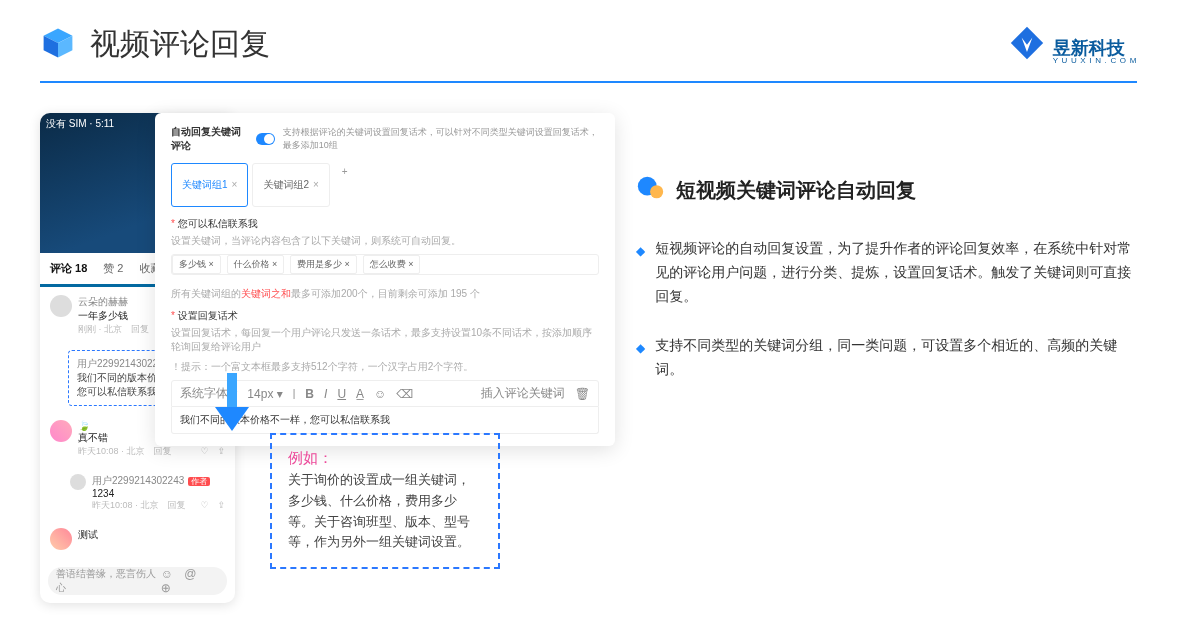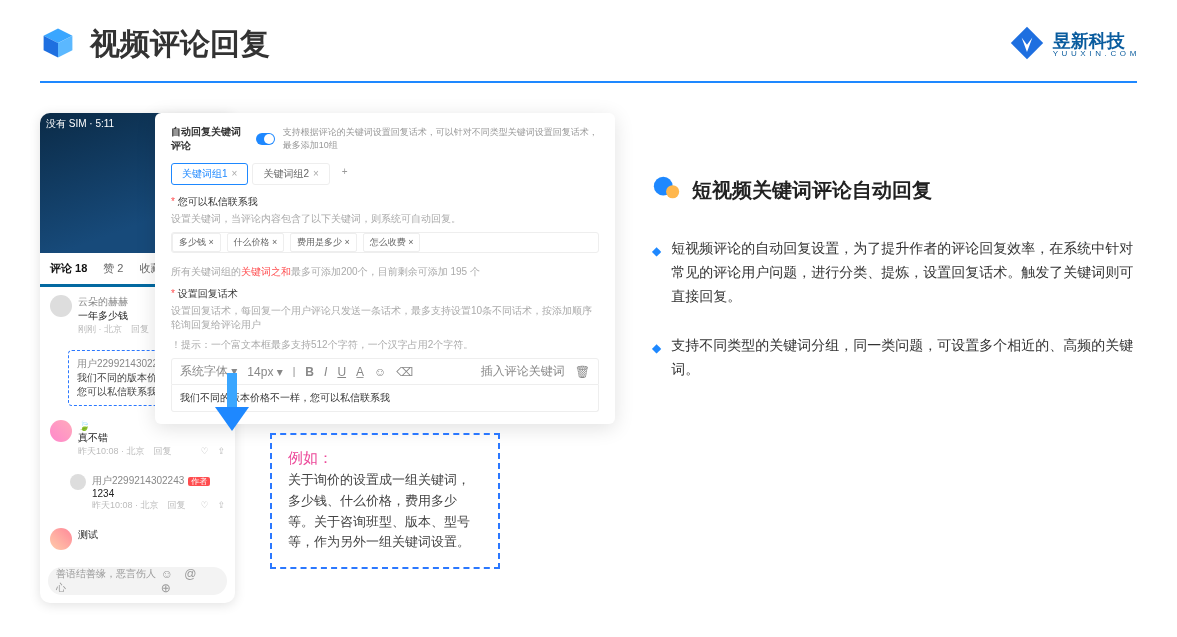--- a/index.html
+++ b/index.html
@@ -1,27 +1,27 @@
 <!DOCTYPE html>
 <html><head>
 <meta charset="utf-8">
 <style>
 *{margin:0;padding:0;box-sizing:border-box;font-family:"Microsoft YaHei",sans-serif}
 body{background:#fff;width:1177px;height:637px;position:relative;overflow:hidden}
 .header{display:flex;align-items:center;justify-content:space-between;padding:24px 40px 10px 40px}
 .title-wrap{display:flex;align-items:center;gap:14px}
 .cube-icon svg{width:36px;height:36px}
-.page-title{font-size:30px;font-weight:700;color:#333}
-.logo-wrap{display:flex;align-items:center;gap:8px}
+.page-title{font-size:30px;font-weight:400;color:#333}
+.logo-wrap{display:flex;align-items:flex-end;gap:8px}
 .logo-mark svg{width:36px;height:36px}
 .logo-text{display:flex;flex-direction:column;line-height:1}
 .logo-cn{font-size:18px;font-weight:700;color:#0a5c9e}
 .logo-en{font-size:8px;color:#0a5c9e;letter-spacing:.7px}
 .hr{height:2px;background:#1e88ff;margin:6px 40px 0 40px}
-.content{display:flex;padding:30px 40px 0 40px;gap:52px}
+.content{display:flex;padding:30px 40px 0 40px;gap:36px}
 .left{width:560px;position:relative}
 
 
 .phone{position:absolute;left:0;top:0;width:195px;height:490px;background:#fff;border-radius:10px;box-shadow:0 2px 12px rgba(0,0,0,.12);overflow:hidden}
 .phone-top{height:140px;background:linear-gradient(160deg,#0b2b47 0%,#174a7a 70%);position:relative;color:#fff;font-size:10px}
 .phone-status{position:absolute;top:4px;left:6px}
 .phone-tabs{display:flex;font-size:11px;gap:16px;padding:8px 10px;color:#666;border-bottom:3px solid #0369a1}
 .phone-tabs .act{color:#111;font-weight:600}
 .comment{display:flex;gap:6px;padding:8px 10px;font-size:10px;color:#333}
 .avatar{width:22px;height:22px;border-radius:50%;background:#ddd;flex:0 0 auto}
@@ -33,21 +33,21 @@
 .reply-bubble .tag{display:inline-block;background:#ff4d4f;color:#fff;font-size:8px;padding:0 3px;border-radius:2px;margin-left:4px}
 .input-bar{position:absolute;bottom:8px;left:8px;right:8px;height:28px;background:#f3f3f3;border-radius:14px;font-size:10px;color:#999;display:flex;align-items:center;padding:0 8px;justify-content:flex-end}
 .input-bar .icons{color:#999;font-size:12px;letter-spacing:4px}
 
 
 .panel{position:absolute;left:115px;top:0;width:460px;background:#fff;border-radius:6px;box-shadow:0 4px 20px rgba(0,0,0,.12);padding:12px 16px;font-size:10px;color:#666}
 .panel-head{display:flex;align-items:center;gap:8px;color:#333}
 .switch{width:22px;height:12px;background:#1e88ff;border-radius:6px;position:relative}
 .switch::after{content:"";position:absolute;right:1px;top:1px;width:10px;height:10px;background:#fff;border-radius:50%}
 .ptabs{display:flex;gap:4px;margin:10px 0}
-.ptab{padding:3px 10px;border:1px solid #eee;border-radius:3px;font-size:10px;color:#666}
+.ptab{padding:14px 10px;border:1px solid #eee;border-radius:3px;font-size:10px;color:#666}
 .ptab.act{color:#1e88ff;border-color:#1e88ff}
 .ptab .x{margin-left:4px;color:#aaa}
 .plus{color:#999;padding:3px 8px}
 .sec-label{color:#333;margin-top:8px}
 .sec-label::before{content:"* ";color:#ff4d4f}
 .desc{color:#aaa;margin:3px 0 6px}
 .chips{border:1px solid #eee;padding:0;border-radius:3px}
 .chip{display:inline-block;padding:2px 6px;border:1px solid #eee;border-radius:2px;font-size:9px;color:#666;margin-right:3px}
 .hint{color:#aaa;margin-top:12px}
 .hint .red{color:#ff4d4f}

